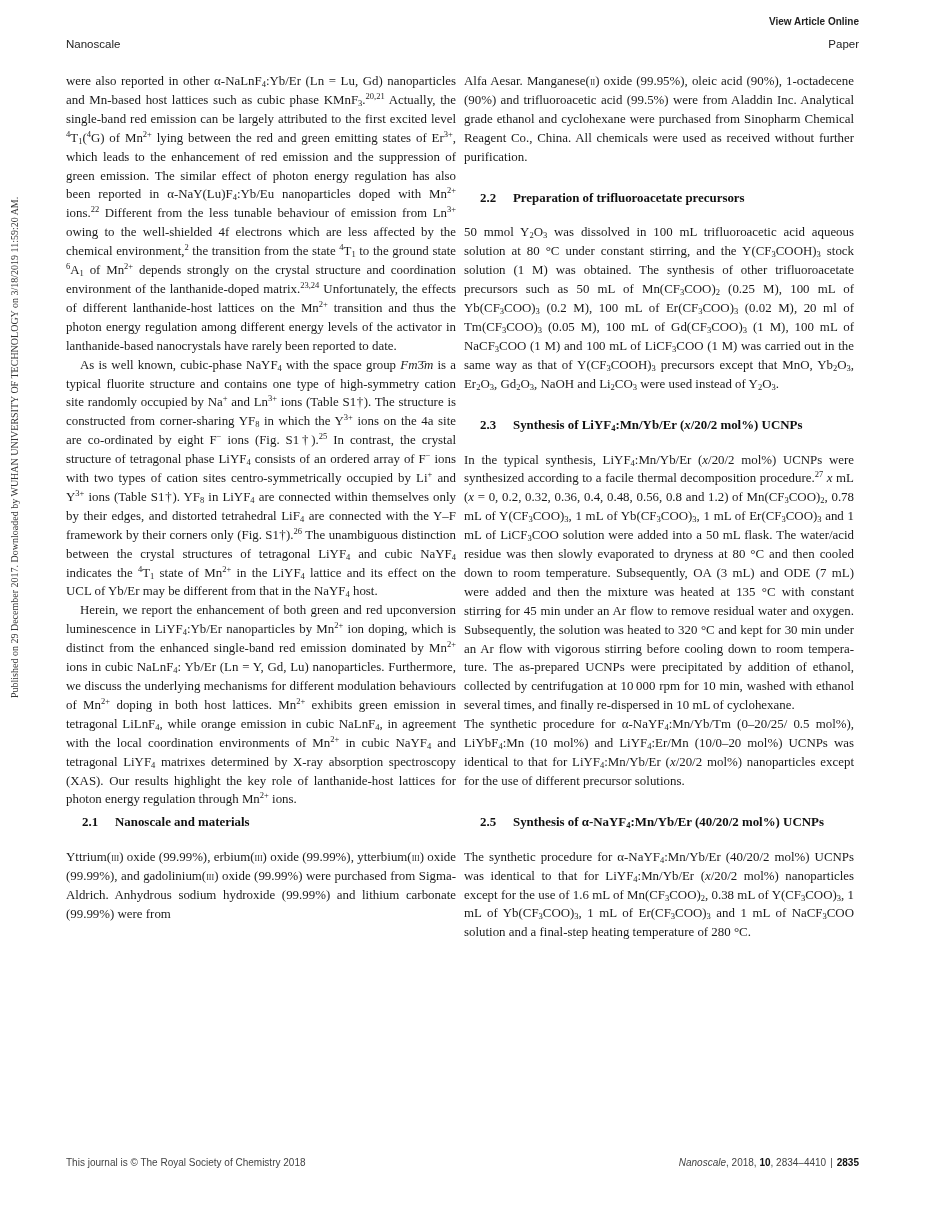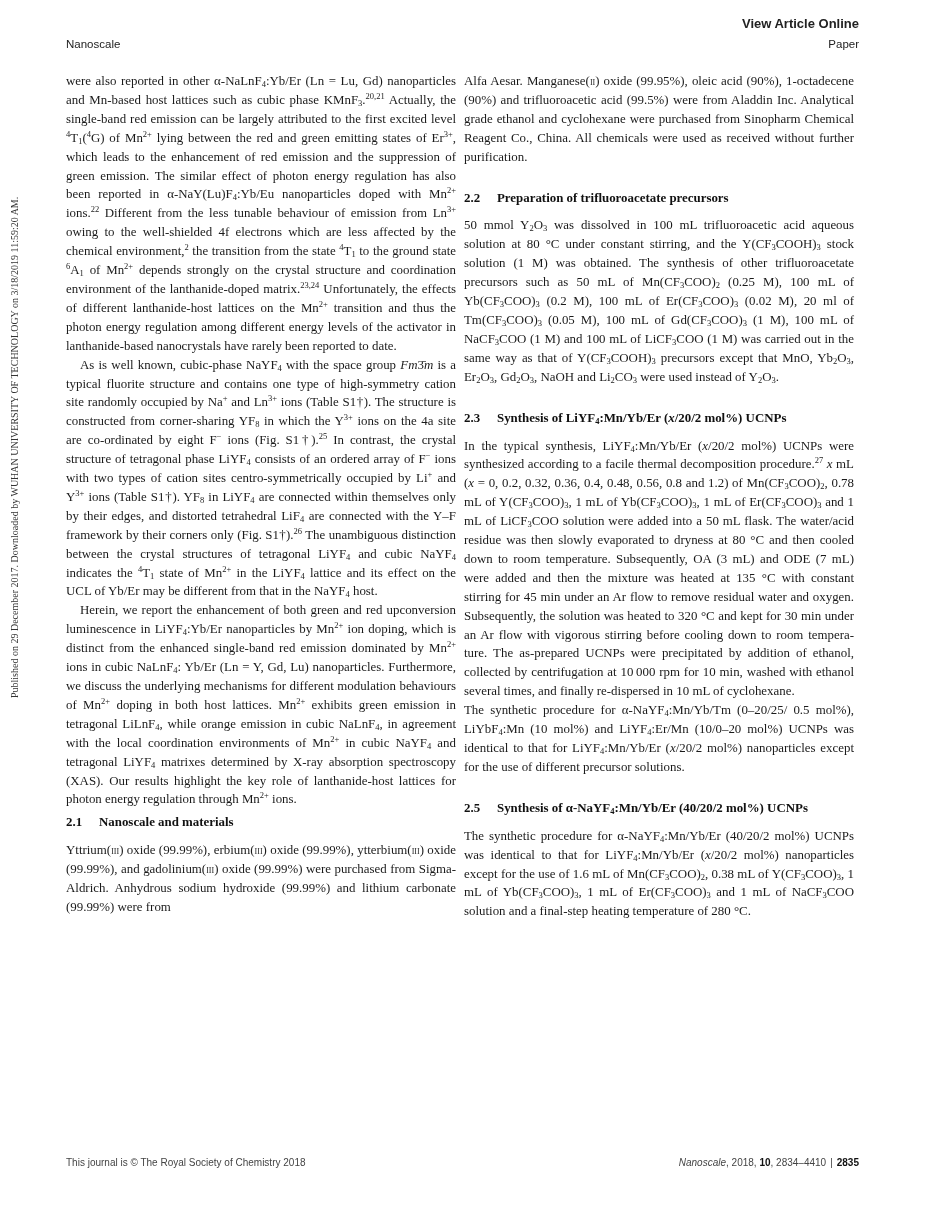--- a/index.html
+++ b/index.html
@@ -1,38 +1,38 @@
 <!DOCTYPE html>
 <html><head>
 <meta charset="utf-8">
 <style>
   html, body { margin:0; padding:0; background:#ffffff; }
   body { width:925px; height:1212px; position:relative; overflow:hidden; color:#1a1a1a; }
 
-  .view-online { position:absolute; top:16px; right:66px; font-size:13px; font-weight:bold; color:#222; font-family:"Liberation Sans", sans-serif; text-decoration:none; }
+  .view-online { position:absolute; top:16px; right:66px; font-size:10px; font-weight:bold; color:#222; font-family:"Liberation Sans", sans-serif; text-decoration:none; }
   .running-head { position:absolute; top:38px; font-size:11.5px; color:#222; font-family:"Liberation Sans", sans-serif; }
   .rh-left { left:66px; }
   .rh-right { right:66px; }
 
   .sidebar-note { position:absolute; left:8px; top:38px; width:14px; height:660px; }
   .sidebar-note span { position:absolute; left:0; bottom:0; transform-origin: left bottom; transform: rotate(-90deg) translate(0, 12px); white-space:nowrap; font-family:"Liberation Serif", serif; font-size:10px; color:#333; }
 
   .col { position:absolute; top:72px; width:390px; font-family:"Liberation Serif", serif; font-size:12.9px; line-height:18.9px; text-align:justify; hyphens:auto; }
   .col-left { left:66px; }
   .col-right { left:464px; }
   .col p { margin:0; }
   .col p.indent { text-indent:14px; }
   sup, sub { font-size:8.5px; line-height:0; }
   sup { vertical-align: 5px; }
   sub { vertical-align: -2px; }
   .sc { font-variant: small-caps; font-size:11px; }
 
   .h2 { font-family:"Liberation Sans", sans-serif; font-size:21px; font-weight:normal; margin:0; color:#111; letter-spacing:0.2px; }
   .h2 .num { display:inline-block; width:42px; }
-  .h3 { font-family:"Liberation Serif", serif; font-size:12.9px; font-weight:bold; margin:0; line-height:18.9px; color:#111; }
+  .h3 { font-family:"Liberation Serif", serif; font-size:12.9px; font-weight:bold; margin:16px; line-height:18.9px; color:#111; }
   .h3 .num { display:inline-block; width:33px; }
 
   .footer { position:absolute; top:1157px; font-family:"Liberation Sans", sans-serif; font-size:10px; color:#444; }
   .footer-left { left:66px; }
   .footer-right { right:66px; }
   .footer-right i { font-style:italic; }
   .footer-right b { font-weight:bold; color:#111; }
   .sep { margin:0 4px; color:#444; }
 </style>
 </head>

